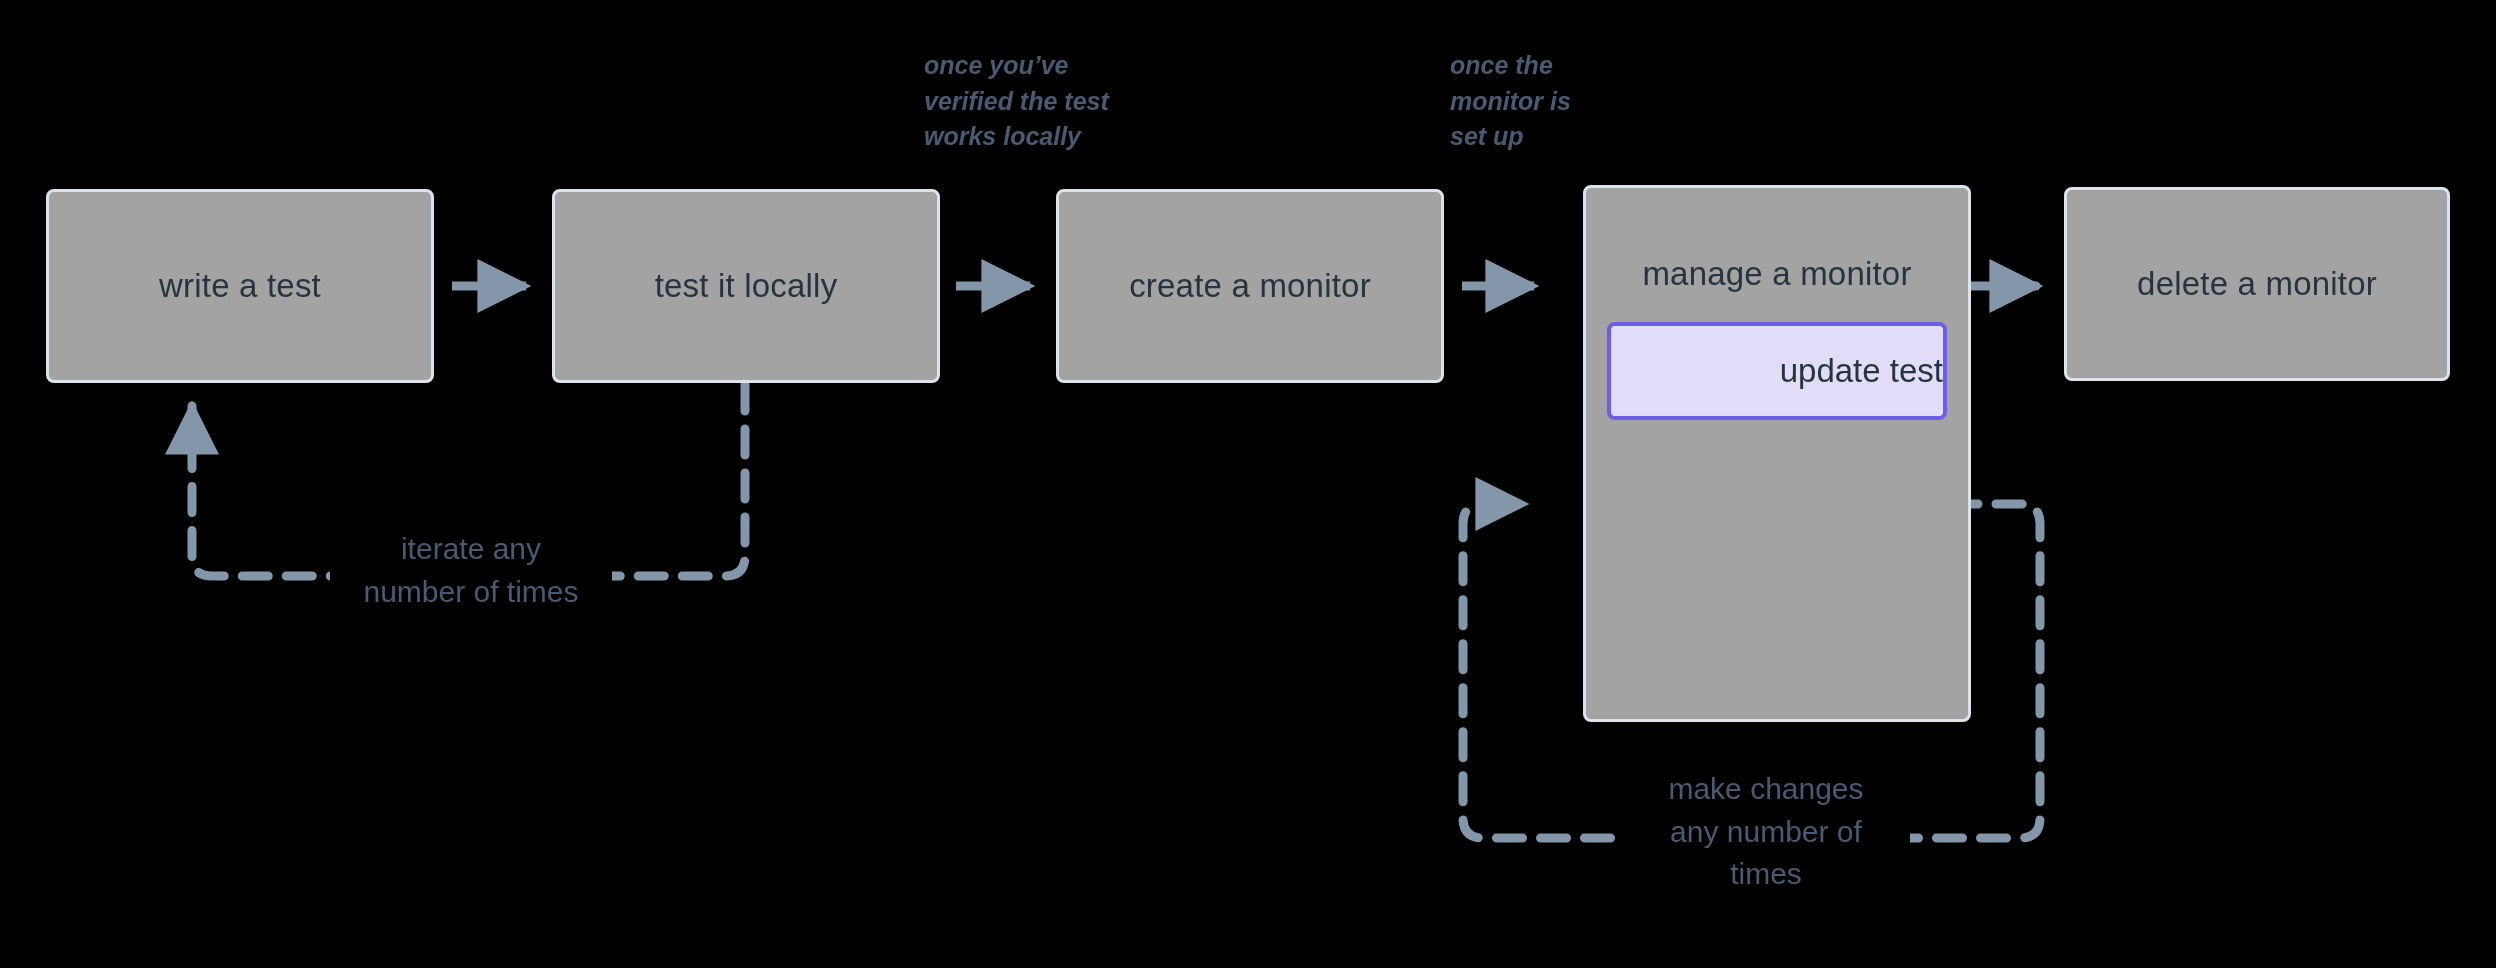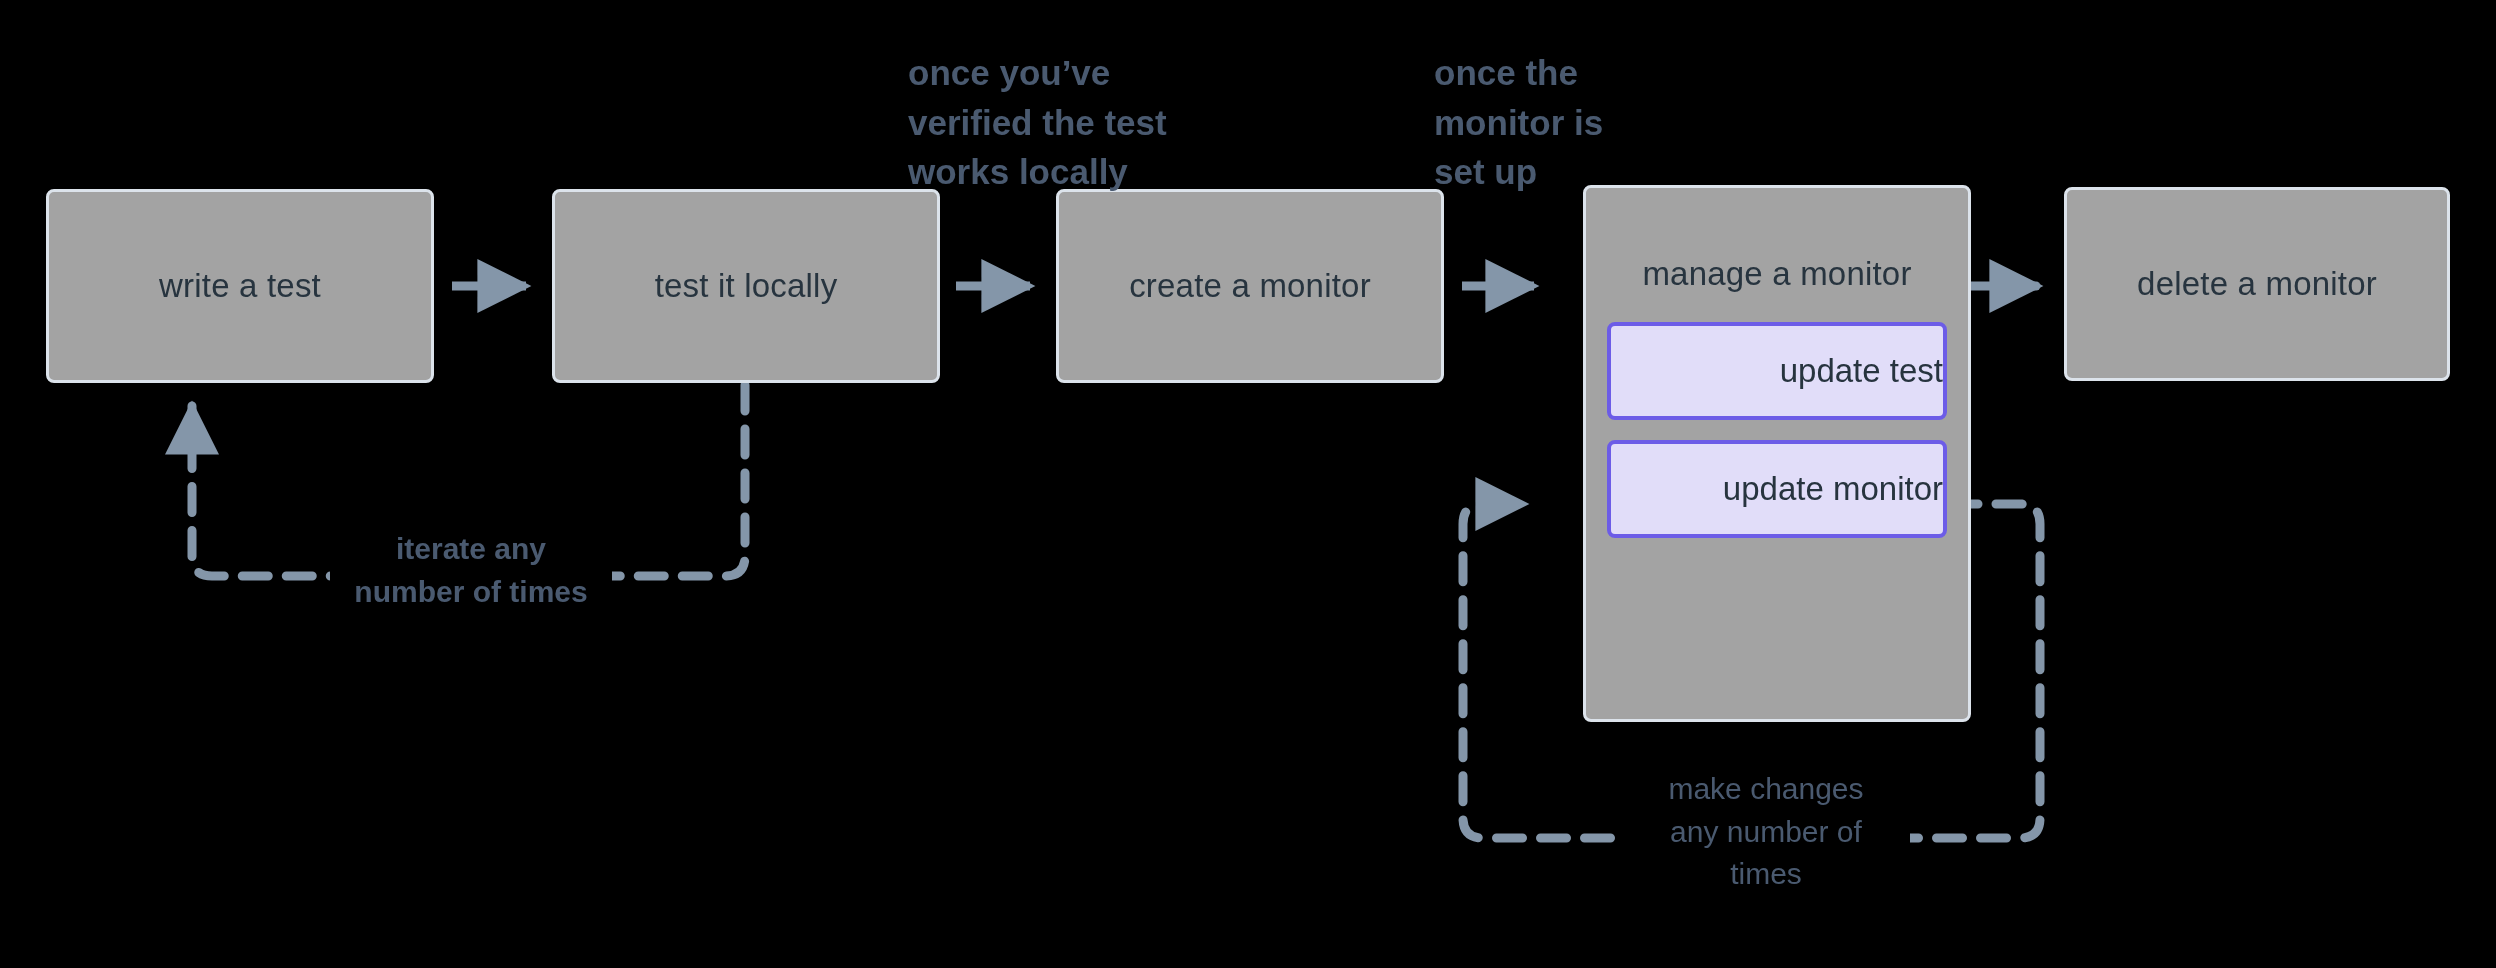--- a/index.html
+++ b/index.html
@@ -69,24 +69,26 @@
     justify-content: flex-end;
   }
   .sub-label {
     color: #27343F;
     font-size: 33px;
     white-space: nowrap;
   }
   .edge-note {
     position: absolute;
     color: #4A5A70;
-    font-size: 35px;
+    font-size: 25px;
     line-height: 1.42;
+    font-style: italic;
     font-weight: 600;
     white-space: pre-line;
+    margin-left: 16px;
   }
   .loop-note {
     position: absolute;
     color: #4A5A70;
     font-size: 30px;
     line-height: 1.42;
     white-space: pre-line;
     text-align: center;
     background: #000000;
     padding: 0 10px;
@@ -140,38 +142,35 @@
   <div class="node node-plain" style="left:1056px; top:189px; width:388px; height:194px;">
     <span class="node-label">create a monitor</span>
   </div>
 
   <div class="node node-group" style="left:1558px; top:185px; width:388px; height:537px;margin-left:25px;">
     <span class="node-label">manage a monitor</span>
     <div class="sub-list">
       <div class="sub-node">
         <span class="sub-label">update test</span>
       </div>
-      <div class="sub-node">
-        <span class="sub-label">update monitor</span>
-      </div>
     </div>
   </div>
 
   <div class="node node-plain" style="left:2064px; top:187px; width:386px; height:194px;">
     <span class="node-label">delete a monitor</span>
   </div>
 
   <div class="edge-note" style="left:908px; top:48px;">once you’ve
 verified the test
 works locally</div>
 
   <div class="edge-note" style="left:1434px; top:48px;">once the
 monitor is
 set up</div>
 
-  <div class="loop-note" style="left:330px; top:528px; width:262px;font-weight:bold;">iterate any
+  <div class="loop-note" style="left:330px; top:528px; width:262px;">iterate any
 number of times</div>
 
   <div class="loop-note" style="left:1622px; top:768px; width:268px;">make changes
 any number of
 times</div>
 
 </div>
 
 </body></html>

